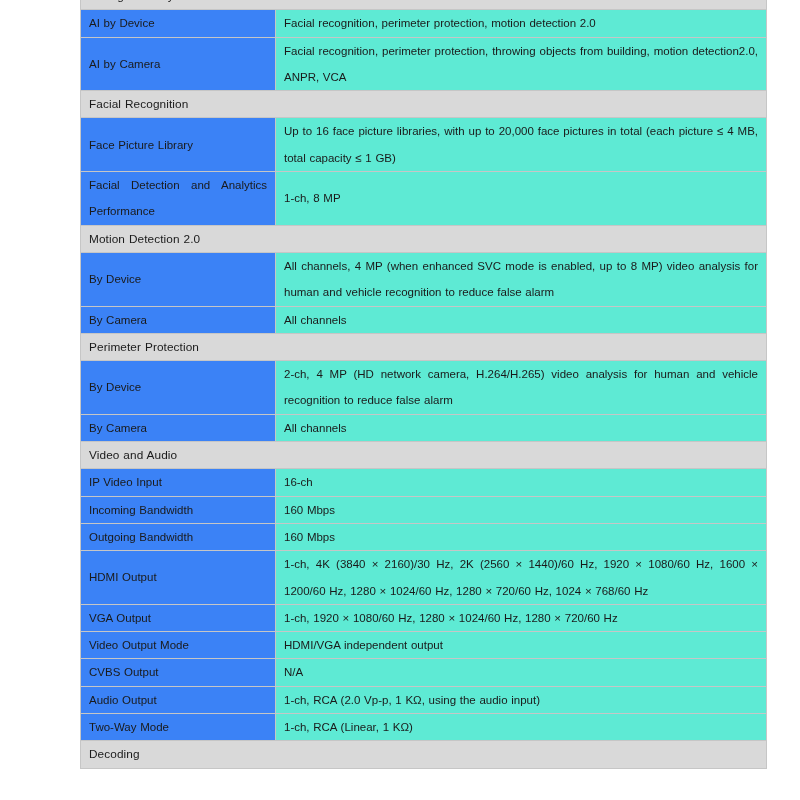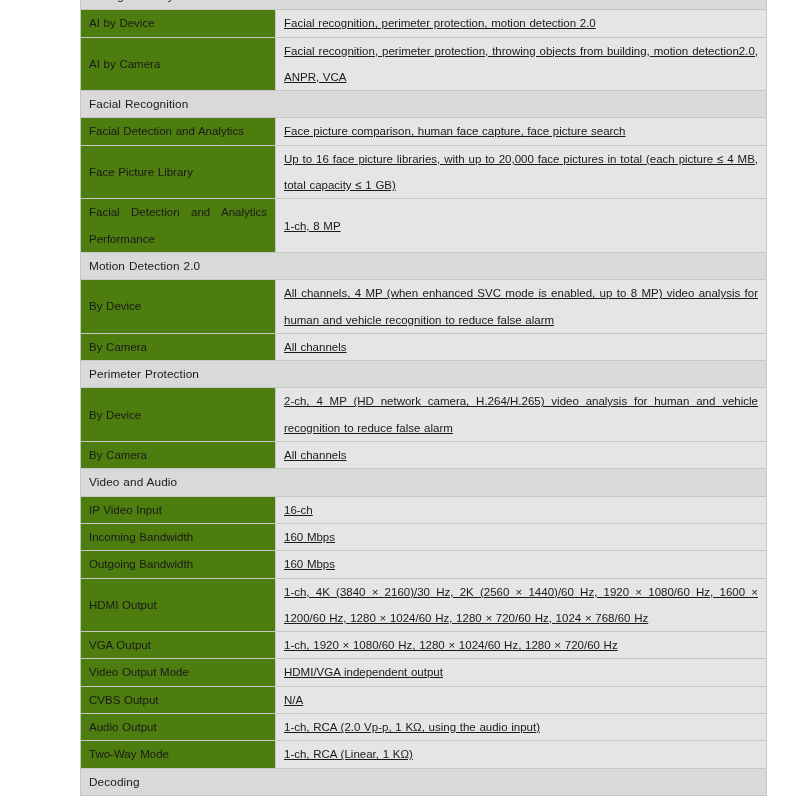--- a/index.html
+++ b/index.html
@@ -34,25 +34,24 @@
     overflow-wrap: break-word;
   }
   table.spec td.section {
     background: #d9d9d9;
     font-weight: normal;
     font-size: 11.8px;
     text-align: left;
     letter-spacing: 0.1px;
   }
   table.spec td.label {
-    background: #4d7c0f;
+    background: #3b82f6;
   }
   table.spec td.value {
-    background: #e5e5e5;
-    text-decoration: underline;
+    background: #5eead4;
   }
   col.c-label { width: 195px; }
   col.c-value { width: 491px; }
 </style>
 </head>
 <body>
 
 <div class="sheet">
   <table class="spec">
     <colgroup>
@@ -66,24 +65,20 @@
         <tr>
           <td class="label">AI by Device</td>
           <td class="value">Facial recognition, perimeter protection, motion detection 2.0</td>
         </tr>
         <tr>
           <td class="label">AI by Camera</td>
           <td class="value">Facial recognition, perimeter protection, throwing objects from building, motion detection2.0, ANPR, VCA</td>
         </tr>
         <tr>
           <td colspan="2" class="section">Facial Recognition</td>
-        </tr>
-        <tr>
-          <td class="label">Facial Detection and Analytics</td>
-          <td class="value">Face picture comparison, human face capture, face picture search</td>
         </tr>
         <tr>
           <td class="label">Face Picture Library</td>
           <td class="value">Up to 16 face picture libraries, with up to 20,000 face pictures in total (each picture ≤ 4 MB, total capacity ≤ 1 GB)</td>
         </tr>
         <tr>
           <td class="label">Facial Detection and Analytics Performance</td>
           <td class="value">1-ch, 8 MP</td>
         </tr>
         <tr>

